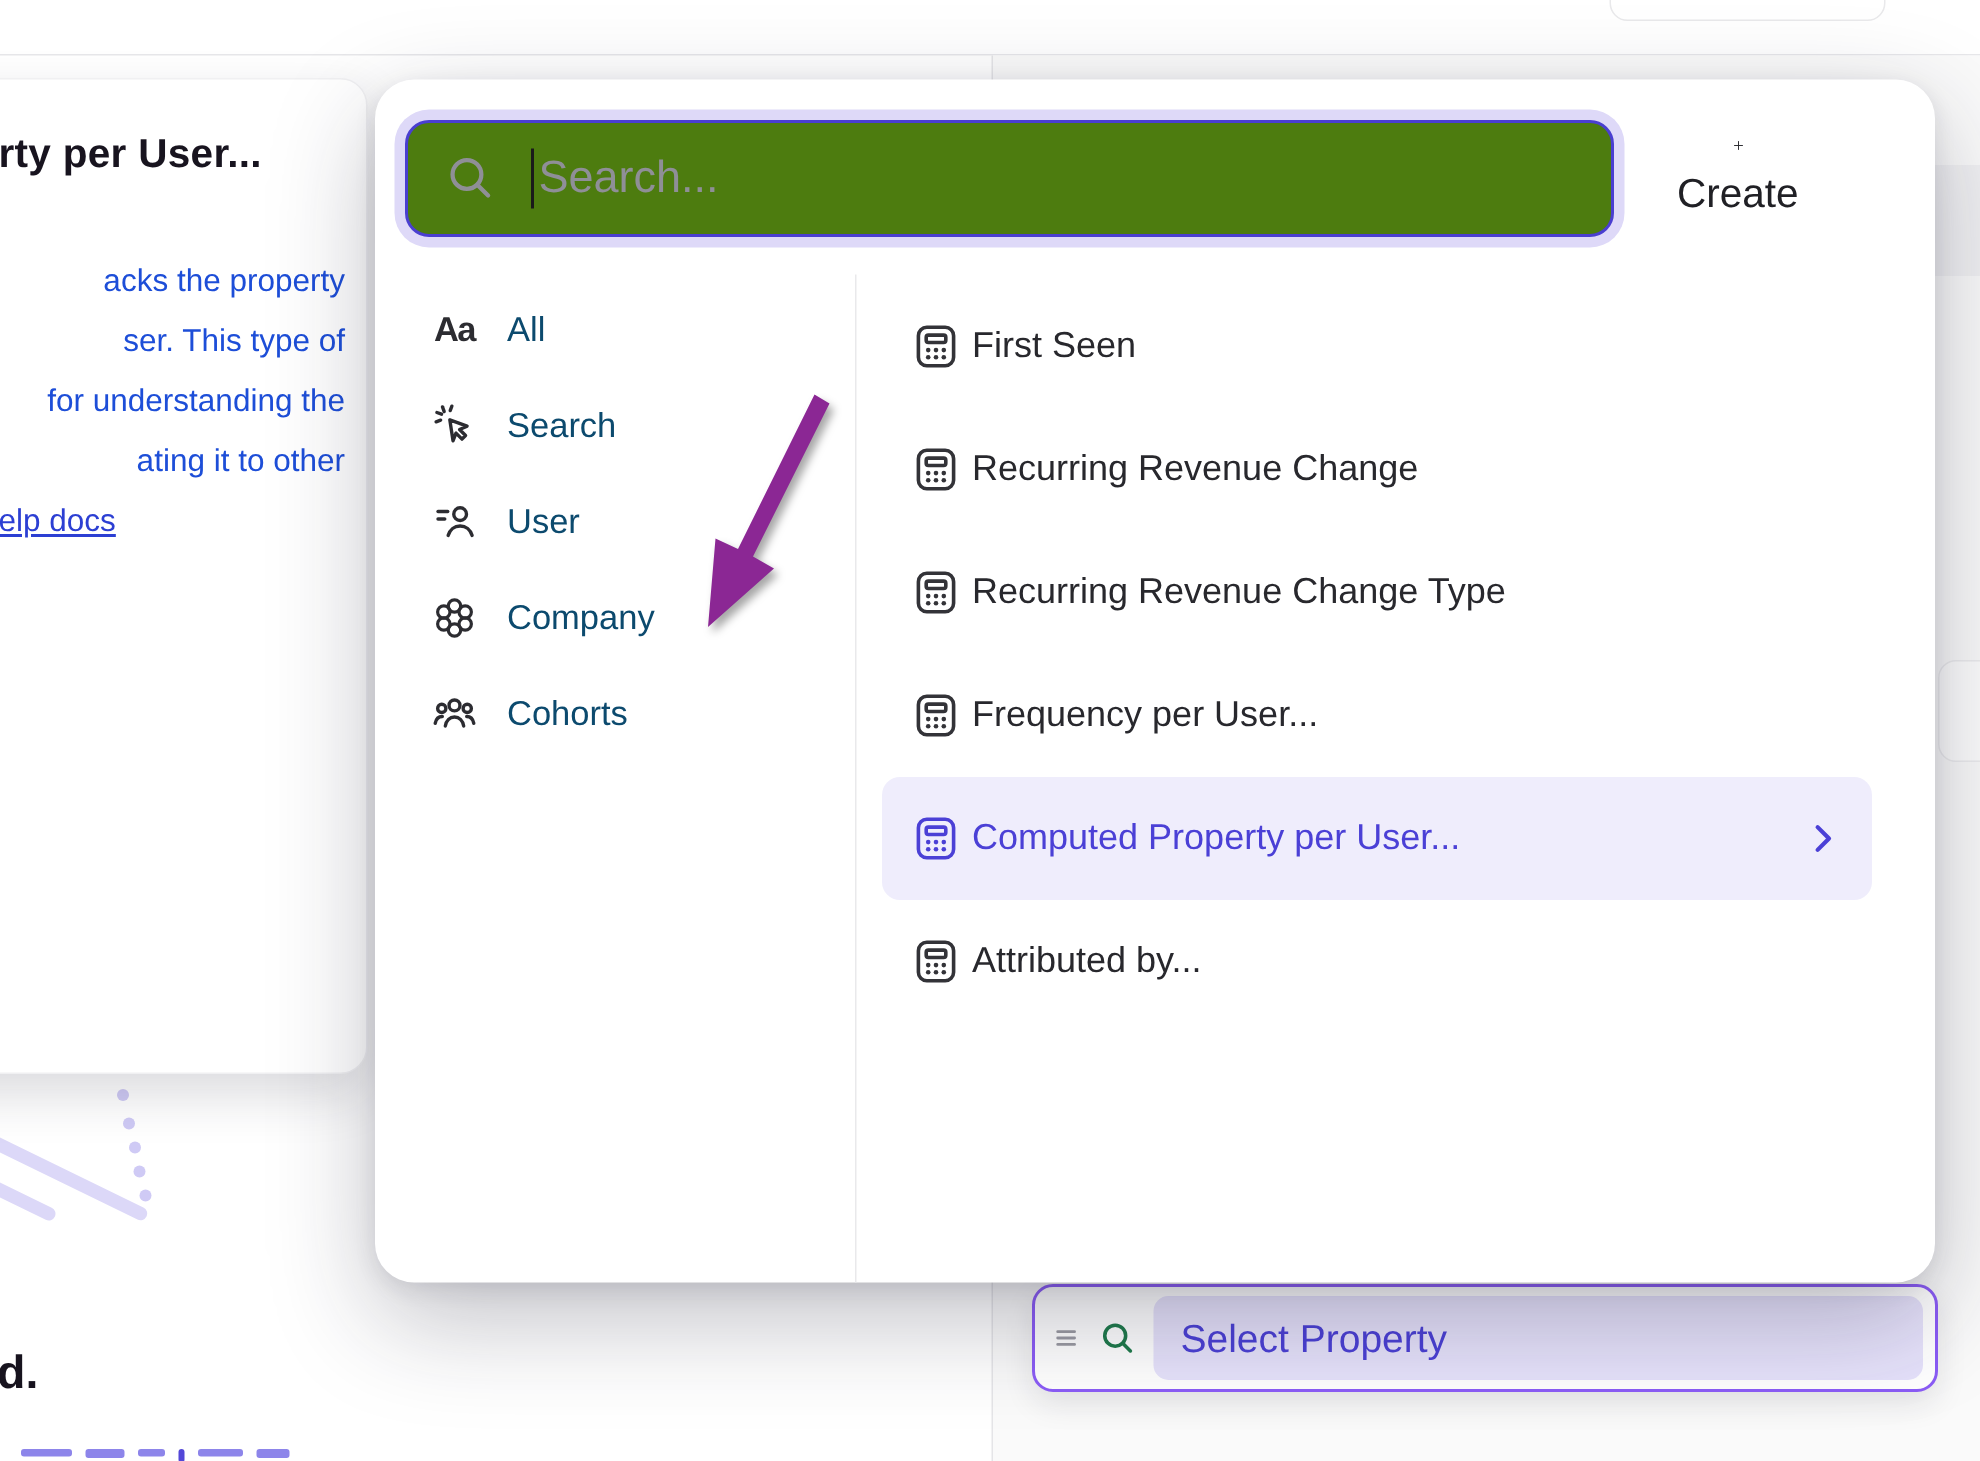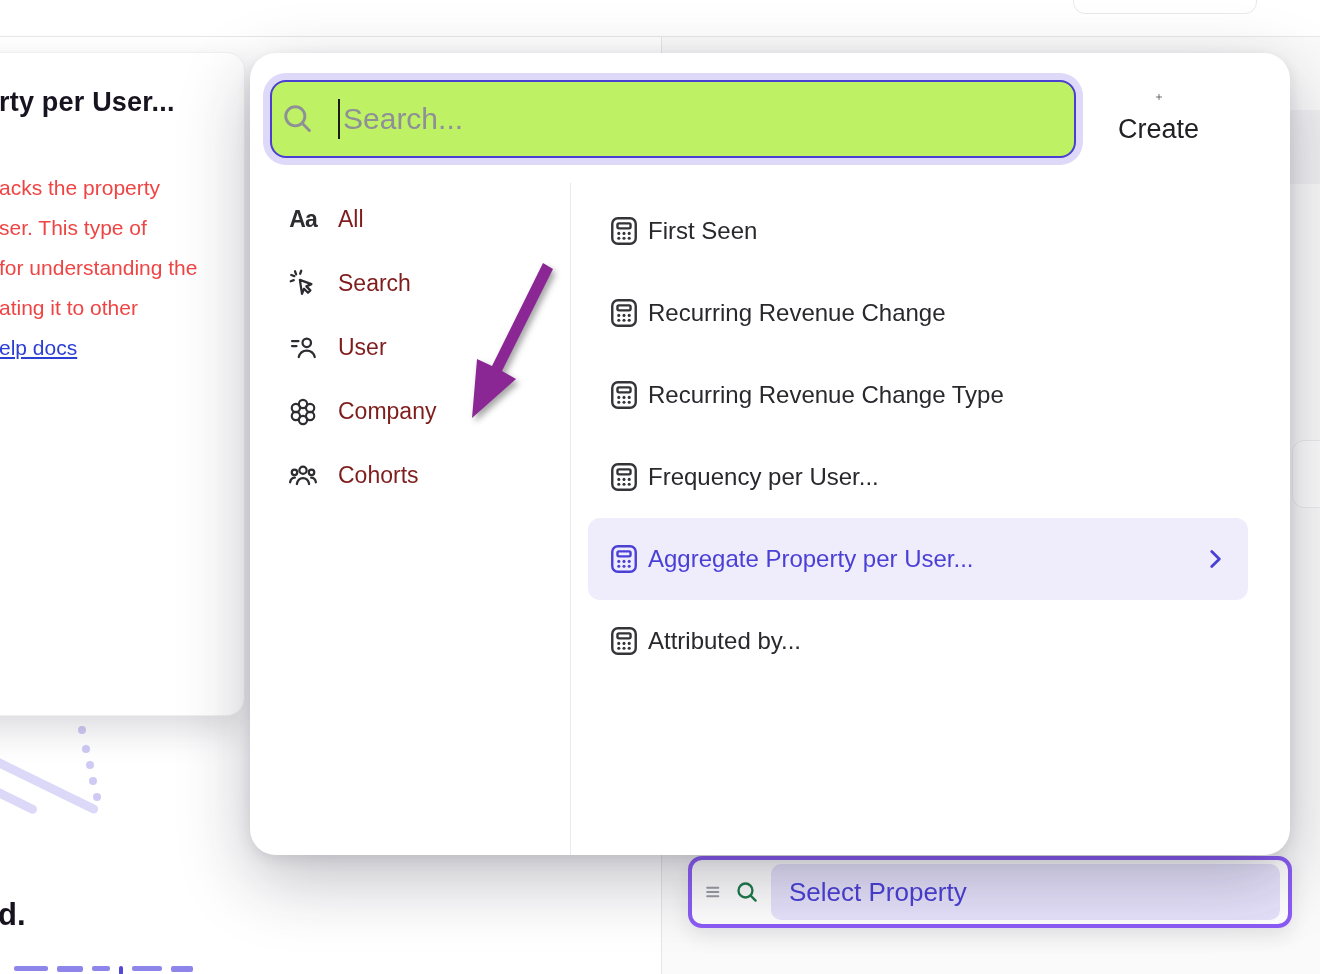--- a/index.html
+++ b/index.html
@@ -15,81 +15,81 @@
             border:1px solid #e9e9eb;border-radius:12px;z-index:2;}
   .ghost-card{position:absolute;left:1292px;top:440px;width:40px;height:66px;background:#fdfdfd;
               border:1px solid #ececee;border-radius:12px;z-index:2;}
 
   
   .tooltip-card{position:absolute;left:-60px;top:52px;width:303px;height:662px;background:#fff;
                 border:1px solid #f0f0f2;border-radius:18px;z-index:3;
                 box-shadow:0 14px 34px rgba(30,30,50,.16);}
   .tooltip-inner{position:absolute;left:58px;top:34px;right:14px;}
   .tooltip-title{font-size:27px;font-weight:700;color:#18141f;letter-spacing:.2px;}
-  .tooltip-body{margin-top:50px;font-size:21px;line-height:40px;color:#ef4444;}
+  .tooltip-body{margin-top:50px;font-size:21px;line-height:40px;color:#1d4ed8;text-align:right;}
   .tooltip-body span{display:block;}
   .tooltip-link{display:inline-block;margin-top:8px;font-size:21px;color:#2c3fd3;
                 text-decoration:underline;cursor:pointer;}
 
   
   .decor-line{position:absolute;height:9px;border-radius:5px;background:#dcd8f8;
               transform:rotate(26deg);transform-origin:left center;z-index:2;}
   .decor-line.a{left:-12px;top:753px;width:122px;}
   .decor-line.b{left:-12px;top:783px;width:54px;}
   .decor-dot{position:absolute;width:8px;height:8px;border-radius:50%;background:#cfcaf5;z-index:2;}
   .partial-heading{position:absolute;left:-2px;top:897px;font-size:31px;font-weight:700;color:#17131e;z-index:2;}
   .bottom-marks{position:absolute;left:14px;top:966px;display:flex;align-items:flex-start;gap:9px;z-index:2;}
   .bottom-marks i{display:block;background:#8d85ea;border-radius:2px;}
 
   
   .modal{position:absolute;left:250px;top:53px;width:1040px;height:802px;background:#fff;
          border-radius:26px;z-index:5;
          box-shadow:0 24px 70px rgba(30,30,50,.28), 0 4px 14px rgba(30,30,50,.10);}
-  .search-wrap{position:absolute;left:20px;top:27px;width:806px;height:78px;background:#bef264;
+  .search-wrap{position:absolute;left:20px;top:27px;width:806px;height:78px;background:#4d7c0f;
                border:2.5px solid #4a3fd0;border-radius:16px;box-shadow:0 0 0 7px #ded9f8;
-               display:flex;align-items:center;padding-left:8px;box-sizing:border-box;}
+               display:flex;align-items:center;padding-left:24px;box-sizing:border-box;}
   .search-wrap svg{width:36px;height:36px;flex:0 0 auto;}
   .caret{width:2px;height:40px;background:#1a1a1a;margin-left:22px;}
   .search-input{border:none;outline:none;flex:1;height:60px;font-size:30px;color:#222;
                 font-family:"Liberation Sans",sans-serif;background:transparent;margin-left:1px;}
   .search-input::placeholder{color:#8f8f97;}
   .create-btn{position:absolute;left:860px;top:40px;height:52px;display:flex;align-items:center;
               gap:13px;cursor:pointer;padding:0 8px;flex-direction:column;}
   .create-btn svg{width:26px;height:26px;}
   .create-label{font-size:27px;color:#202025;}
   .col-divider{position:absolute;left:320px;top:130px;height:672px;width:1px;background:#e9e9eb;}
 
   .category-list{position:absolute;left:22px;top:137px;width:285px;}
   .cat-row{height:58px;border-radius:10px;display:flex;align-items:center;gap:20px;
            padding:0 16px;margin-bottom:6px;cursor:pointer;box-sizing:border-box;}
   .cat-row.sel{background:#efedfc;}
   .cat-icon{width:30px;height:30px;display:flex;align-items:center;justify-content:center;flex:0 0 auto;}
   .cat-icon svg{width:30px;height:30px;}
   .aa{font-size:23px;font-weight:600;letter-spacing:-1px;}
-  .cat-label{font-size:23px;color:#7f1d1d;}
+  .cat-label{font-size:23px;color:#0c4a6e;}
   .cat-row.sel .cat-label{color:#4b40d6;font-weight:500;}
 
   .result-list{position:absolute;left:338px;top:137px;width:660px;}
   .res-row{height:82px;display:flex;align-items:center;gap:8px;padding:0 20px;
            border-radius:12px;cursor:pointer;box-sizing:border-box;}
   .res-row.sel{background:#efedfc;}
   .res-icon{display:flex;flex:0 0 auto;}
   .res-icon svg{width:32px;height:32px;}
   .res-label{font-size:24px;color:#28282d;}
   .res-row.sel .res-label{color:#4b40d6;font-weight:500;}
   .chev{margin-left:auto;display:flex;}
   .chev svg{width:26px;height:26px;}
 
   
   .arrow-overlay{position:absolute;left:250px;top:53px;width:1040px;height:802px;
                  z-index:7;pointer-events:none;}
 
   
   .prop-card{position:absolute;left:688px;top:856px;width:604px;height:72px;background:#fff;
-             border:4px solid #8b5cf6;border-radius:14px;z-index:4;
+             border:2px solid #8b5cf6;border-radius:14px;z-index:4;
              box-shadow:0 8px 20px rgba(30,30,50,.10);
              display:flex;align-items:center;gap:10px;padding:0 8px 0 12px;box-sizing:border-box;}
   .drag-icon{display:flex;}  .drag-icon svg{width:20px;height:20px;}
   .green-search{display:flex;} .green-search svg{width:27px;height:27px;}
   .prop-pill{flex:1;height:56px;border-radius:10px;background:#e6e2fb;display:flex;
              align-items:center;padding-left:18px;cursor:pointer;}
   .prop-pill-label{font-size:26px;color:#4b40d6;font-weight:500;}
 </style>
 </head>
 <body>
@@ -287,21 +287,21 @@
      <g fill="#4b40d6" stroke="none">
        <circle cx="8.1" cy="13.8" r="1.15"></circle>
                 <circle cx="12" cy="13.8" r="1.15"></circle>
                 <circle cx="15.9" cy="13.8" r="1.15"></circle>
        <circle cx="8.1" cy="17.4" r="1.15"></circle>
                 <circle cx="12" cy="17.4" r="1.15"></circle>
                 <circle cx="15.9" cy="17.4" r="1.15"></circle>
      </g>
             </svg>
           </span>
-          <span class="res-label">Aggregate Property per User...</span>
+          <span class="res-label">Computed Property per User...</span>
           <span class="chev">
             <svg viewBox="0 0 24 24" fill="none" stroke="#4b40d6" stroke-width="2.6" stroke-linecap="round" stroke-linejoin="round">
               <path d="M9 5l7 7-7 7"></path>
             </svg>
           </span>
         </div>
         <div class="res-row">
           <span class="res-icon">
             <svg viewBox="0 0 24 24" fill="none" stroke="#333338" stroke-width="1.8">
      <rect x="3.2" y="2.4" width="17.6" height="19.2" rx="4.2"></rect>

